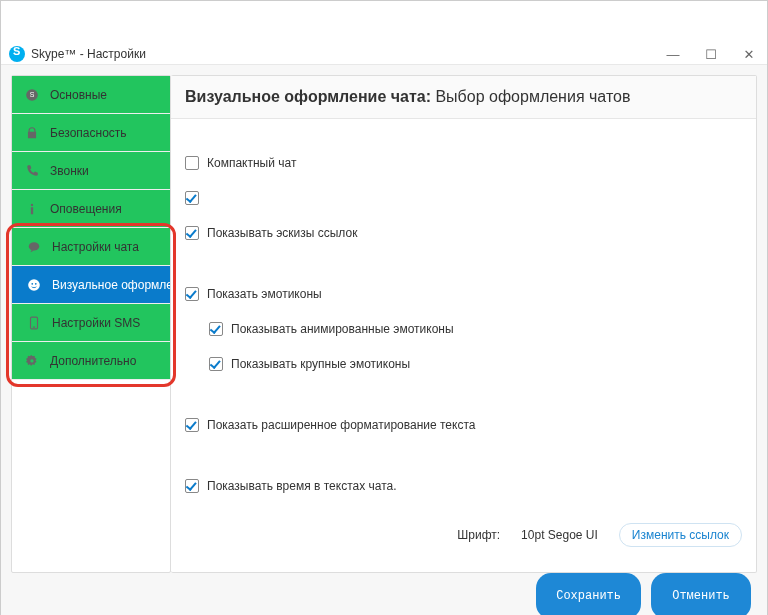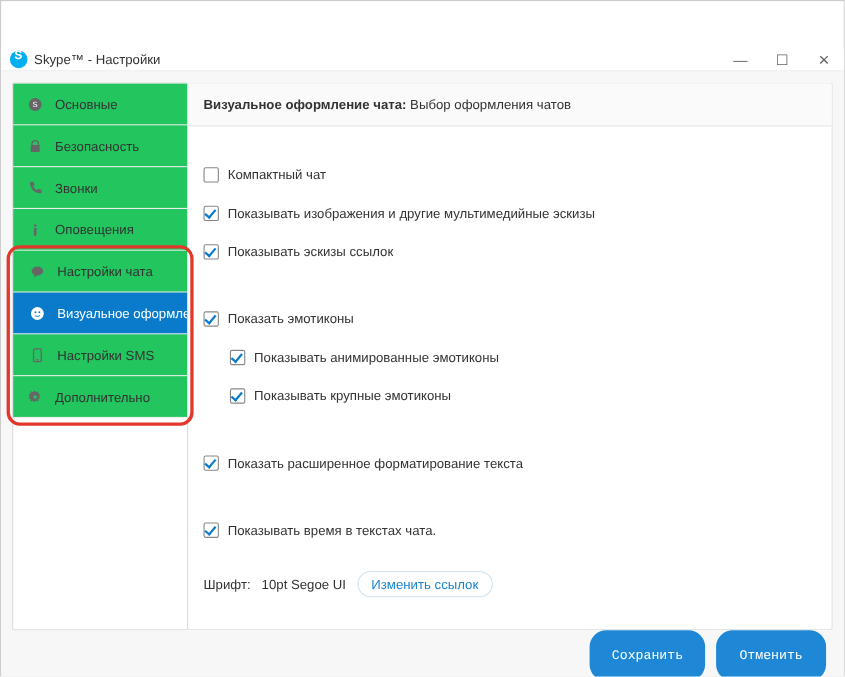--- a/index.html
+++ b/index.html
@@ -12,29 +12,29 @@
 .winbtns { display: flex; gap: 18px; }
 .winbtn { width: 20px; height: 20px; display: flex; align-items: center; justify-content: center; font-size: 13px; color: #666; cursor: default; }
 .body { flex: 1; display: flex; background: #f7f7f7; padding: 10px 10px 0 10px; }
 .sidebar { width: 160px; background: #fff; border: 1px solid #ddd; border-radius: 2px; overflow: visible; height: 498px; }
 .sidebar-item { height: 38px; display: flex; align-items: center; padding: 0 12px; font-size: 12px; color: #333; border-bottom: 1px solid #eee; cursor: default; white-space: nowrap; overflow: hidden; text-overflow: ellipsis; background:#22c55e;}
 .sidebar-item.selected { background: #0a7bcb; color: #fff; }
 .sidebar-item .icon { width: 16px; height: 16px; margin-right: 10px; flex-shrink: 0; display: flex; align-items: center; justify-content: center; }
 .sidebar-item.sub { padding-left: 14px; }
 .highlight-box { position: absolute; border: 3px solid #e3372b; border-radius: 12px; pointer-events: none; }
 .content { flex: 1; background: #fff; border: 1px solid #ddd; border-left: none; border-radius: 2px; padding: 0; height: 498px; display: flex; flex-direction: column; }
-.content-header { padding: 12px 14px; font-size: 12px; color: #333; border-bottom: 1px solid #e6e6e6; background: #fafafa; }
+.content-header { padding: 12px 14px; font-size: 16px; color: #333; border-bottom: 1px solid #e6e6e6; background: #fafafa; }
 .content-header b { font-weight: 600; }
 .content-body { padding: 16px 14px; font-size: 12px; color: #333; flex:1; }
 .checkrow { display: flex; align-items: center; margin-bottom: 8px; margin-top: 21px; }
 .checkrow.indent { margin-left: 24px; }
 .checkbox { width: 14px; height: 14px; border: 1px solid #888; border-radius: 2px; margin-right: 8px; display: flex; align-items: center; justify-content: center; background: #fff; }
 .checkbox.checked::after { content: ""; width: 8px; height: 4px; border-left: 2px solid #0a7bcb; border-bottom: 2px solid #0a7bcb; transform: rotate(-50deg) translate(0px,-1px); }
 .group-gap { height: 18px; }
-.fontrow { display:flex; align-items:center; gap:10px; margin-top:4px;}
+.fontrow { display:flex; align-items:center; gap:21px; margin-top:4px;justify-content:flex-end;}
 .link-btn { border: 1px solid #cfe3f2; color: #1a84d0; background: #fff; border-radius: 14px; padding: 4px 12px; font-size: 12px; cursor: pointer; }
 .footer { height: 58px; display: flex; justify-content: flex-end; align-items: center; gap: 10px; padding: 0 16px; background: #f7f7f7; }
 .btn { min-width: 100px; height: 46px; background: #1e88d6; color: #fff; border: none; border-radius: 15px; font-size: 12px; padding: 0 20px; cursor: pointer; font-family: Liberation Mono, monospace; }
 .sidebar-wrap { position: relative; }
 svg { display:block; }
 </style>
 </head>
 <body>
 
 <div class="window">
@@ -141,21 +141,20 @@
         <b>Визуальное оформление чата:</b><span> Выбор оформления чатов</span>
       </div>
       <div class="content-body">
 
         <div class="checkrow">
           <div class="checkbox"></div>
           <span>Компактный чат</span>
         </div>
         <div class="checkrow">
           <div class="checkbox checked"></div>
-          <span>Показывать изображения и другие мультимедийные эскизы</span>
         </div>
         <div class="checkrow">
           <div class="checkbox checked"></div>
           <span>Показывать эскизы ссылок</span>
         </div>
 
         <div class="group-gap"></div>
 
         <div class="checkrow">
           <div class="checkbox checked"></div>

